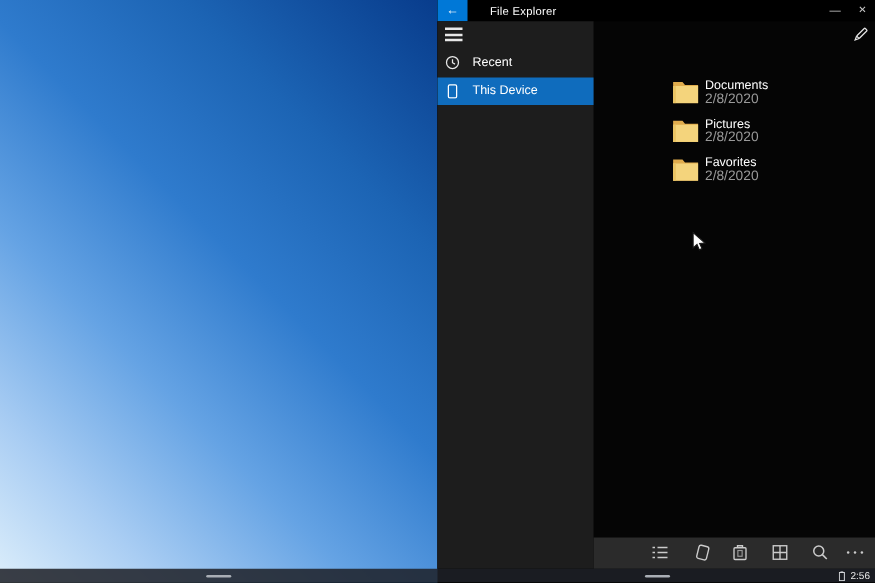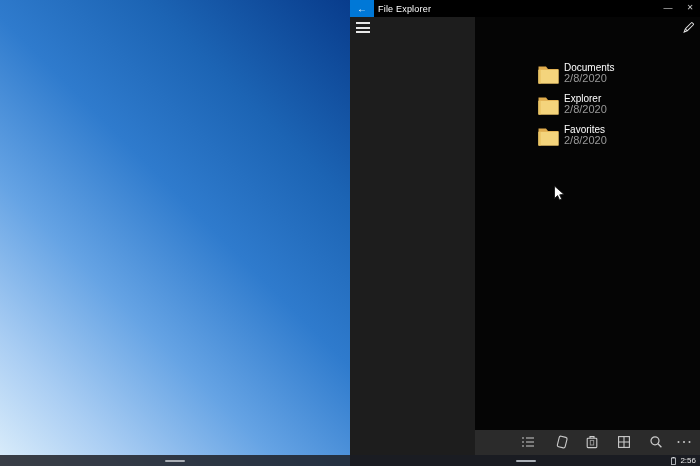--- a/index.html
+++ b/index.html
@@ -14,40 +14,40 @@
     position:absolute; left:0; top:0; width:350px; height:466px;
     background:linear-gradient(225deg,#083c8c 0%, #1c64b4 25%, #2f7bcd 45%,
                #65a3e4 65%, #a9cdf3 84%, #dceefb 100%);
   }
 
   
   .window { position:absolute; left:350px; top:0; width:350px; height:455px; background:#040404; }
 
   .titlebar { position:absolute; left:0; top:0; width:100%; height:17px; background:#000; display:flex; align-items:center; }
   .back-btn { width:24px; height:17px; background:#0078d7; color:#fff; font-size:10px; line-height:16px; text-align:center; border:none; cursor:pointer; }
-  .title-text { margin-left:4px; font-size:9px; color:#fff; letter-spacing:.2px; }
+  .title-text { margin-left:18px; font-size:9px; color:#fff; letter-spacing:.2px; }
   .caption-btn { position:absolute; top:0; width:20px; height:17px; text-align:center; color:#c9c9c9; font-size:9px; line-height:16px; cursor:pointer; }
   .min-btn { left:308px; }
   .close-btn { left:330px; font-size:8px; }
 
   
   .nav { position:absolute; left:0; top:17px; width:125px; height:438px; background:#1d1d1d; }
   .hamburger { position:absolute; left:6px; top:5px; width:20px; height:16px; cursor:pointer; }
   .hamburger .bar { width:14px; height:2px; background:#e8e8e8; margin:0 0 2.6px 0; }
   .nav-items { position:absolute; left:0; top:22px; width:100%; }
   .nav-item { height:22.5px; display:flex; align-items:center; padding-left:6px; cursor:pointer; }
   .nav-item.selected { background:#0f6cbd; }
   .nav-icon { width:12px; height:12px; flex:0 0 12px; }
   .nav-label { margin-left:10px; font-size:10px; color:#fff; }
 
   
   .content { position:absolute; left:125px; top:17px; width:225px; height:413px; background:#050505; }
   .edit-btn { position:absolute; top:3px; right:4px; width:16px; height:16px; cursor:pointer; }
   .folder-list { position:absolute; left:63px; top:45px; }
-  .folder-row { display:flex; align-items:flex-end; height:22px; margin-bottom:9px; cursor:pointer; }
+  .folder-row { display:flex; align-items:center; height:22px; margin-bottom:9px; cursor:pointer; }
   .folder-glyph { width:21px; height:20px; flex:0 0 21px; }
   .folder-text { margin-left:5px; padding-top:1px; }
   .folder-name { font-size:10px; color:#fff; line-height:11px; }
   .folder-date { font-size:11px; color:#9a9a9a; line-height:11px; }
   .cursor { position:absolute; left:78px; top:168px; width:12px; height:16px; pointer-events:none; }
 
   
   .appbar { position:absolute; left:125px; bottom:0; width:225px; height:25px; background:#2b2b2b; }
   .appbar-btn { position:absolute; top:3px; width:20px; height:19px; cursor:pointer; }
   .appbar-btn svg { display:block; margin:2px auto 0; }
@@ -75,20 +75,35 @@
       <div class="caption-btn min-btn">—</div>
       <div class="caption-btn close-btn">✕</div>
     </div>
 
     <div class="nav">
       <div class="hamburger">
         <div class="bar"></div>
           <div class="bar"></div>
           <div class="bar"></div>
       </div>
+      <div class="nav-items">
+        <div class="nav-item">
+          <svg class="nav-icon" viewBox="0 0 12 12">
+            <circle cx="6" cy="6" r="4.8" fill="none" stroke="#e8e8e8" stroke-width="1"></circle>
+            <path d="M6 3.4 V6.2 L8 7.3" fill="none" stroke="#e8e8e8" stroke-width="1"></path>
+          </svg>
+          <span class="nav-label">Recent</span>
+        </div>
+        <div class="nav-item selected">
+          <svg class="nav-icon" viewBox="0 0 12 12">
+            <rect x="2.7" y="0.8" width="6.6" height="10.4" rx="1.1" fill="none" stroke="#ffffff" stroke-width="1"></rect>
+          </svg>
+          <span class="nav-label">This Device</span>
+        </div>
+      </div>
     </div>
 
     <div class="content">
       <div class="edit-btn">
         <svg width="16" height="16" viewBox="0 0 16 16">
           <g transform="rotate(45 8 8)">
             <rect x="6.7" y="1.3" width="2.8" height="9.2" rx="0.6" fill="none" stroke="#e4e4e4" stroke-width="1"></rect>
             <path d="M6.7 10.5 L8.1 13.6 L9.5 10.5" fill="none" stroke="#e4e4e4" stroke-width="1"></path>
           </g>
         </svg>
@@ -108,21 +123,21 @@
           </div>
         </div>
 
         <div class="folder-row">
           <svg class="folder-glyph" viewBox="0 0 21 20">
             <path d="M0.5 2.5 L8 2.5 L10 5 L20.5 5 L20.5 19.5 L0.5 19.5 Z" fill="#e0ac4d"></path>
             <rect x="0.5" y="5.8" width="20" height="13.7" fill="#f4d47c"></rect>
             <rect x="0.5" y="5.8" width="2.2" height="13.7" fill="#eac463"></rect>
           </svg>
           <div class="folder-text">
-            <div class="folder-name">Explorer</div>
+            <div class="folder-name">Pictures</div>
             <div class="folder-date">2/8/2020</div>
           </div>
         </div>
 
         <div class="folder-row">
           <svg class="folder-glyph" viewBox="0 0 21 20">
             <path d="M0.5 2.5 L8 2.5 L10 5 L20.5 5 L20.5 19.5 L0.5 19.5 Z" fill="#e0ac4d"></path>
             <rect x="0.5" y="5.8" width="20" height="13.7" fill="#f4d47c"></rect>
             <rect x="0.5" y="5.8" width="2.2" height="13.7" fill="#eac463"></rect>
           </svg>

